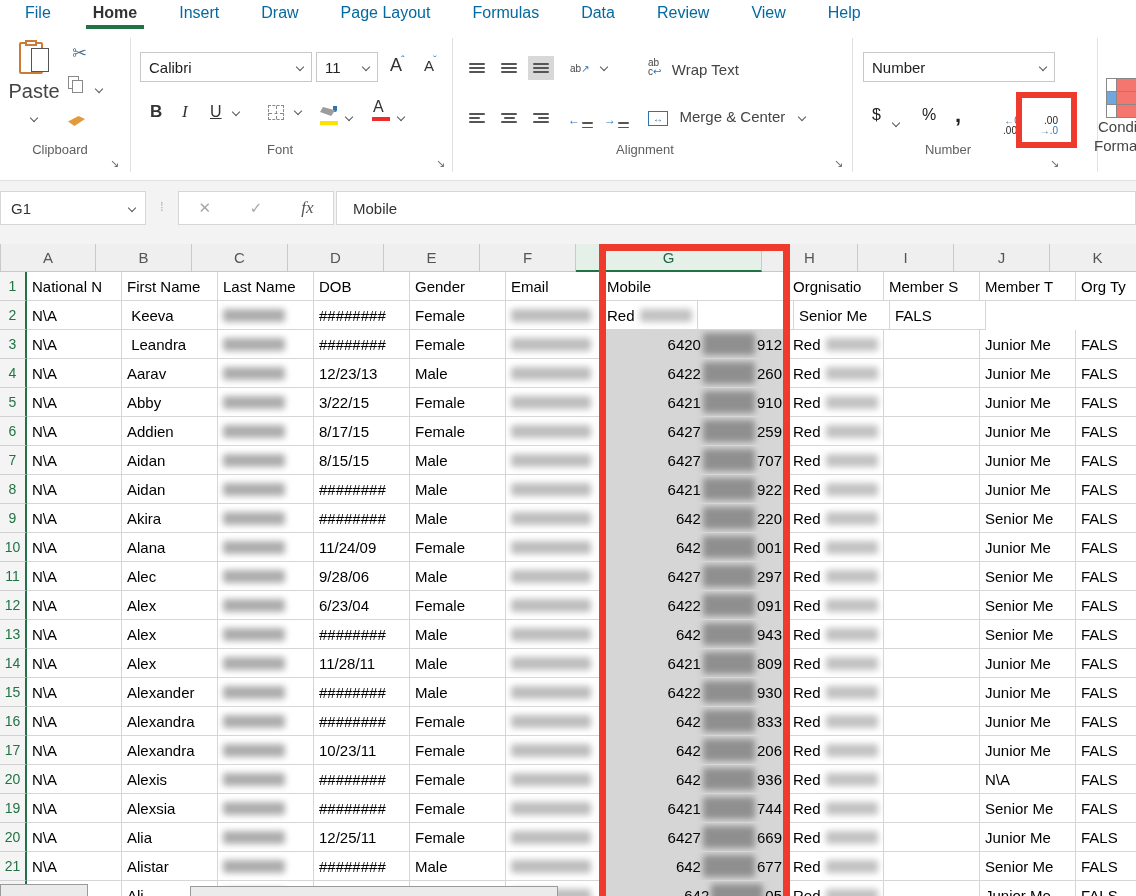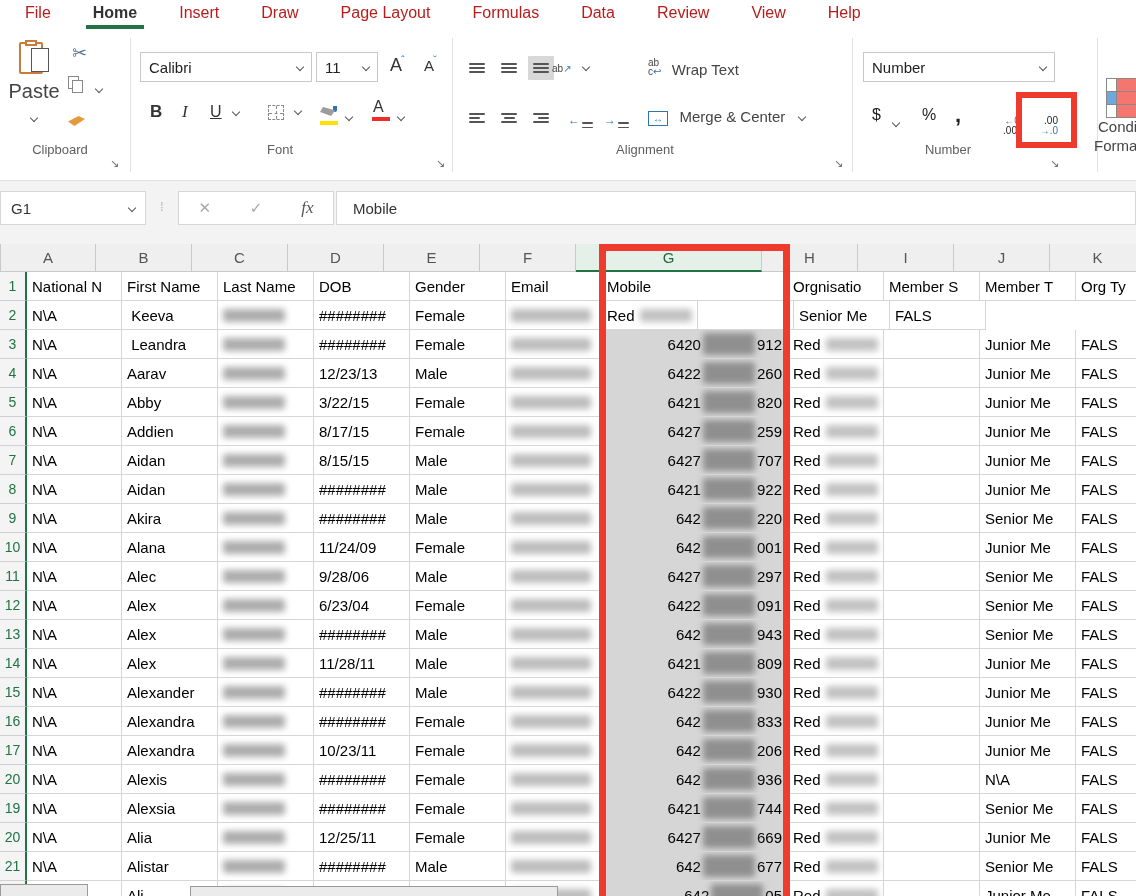--- a/index.html
+++ b/index.html
@@ -3,21 +3,21 @@
 <meta charset="utf-8">
 <style>
   * { margin:0; padding:0; box-sizing:border-box; }
   html,body { width:1136px; height:896px; overflow:hidden; background:#fff;
     font-family:"Liberation Sans","DejaVu Sans",sans-serif; }
   .abs { position:absolute; }
 
   
   #tabbar { position:absolute; left:0; top:0; width:1136px; height:30px; background:#fff;
     display:flex; align-items:center; padding-left:4px; }
-  .tab { position:relative; padding:4px 21px 8px; font-size:16px; color:#b91c1c; cursor:default; }
+  .tab { position:relative; padding:4px 21px 8px; font-size:16px; color:#0369a1; cursor:default; }
   .tab.active { color:#333; font-weight:bold; }
   .tab.active::after { content:""; position:absolute; left:14px; right:14px; bottom:1px;
     height:4px; background:#217346; }
 
   
   #ribbon { position:absolute; left:0; top:30px; width:1136px; height:151px; background:#fff;
     border-bottom:1px solid #e1e1e1; }
   .gsep { position:absolute; top:8px; width:1px; height:134px; background:#e1e1e1; }
   .glabel { position:absolute; top:112px; font-size:13px; color:#605e5c; text-align:center; }
   .glaunch { position:absolute; top:127px; font-size:11px; color:#707070; }
@@ -224,21 +224,21 @@
         <i style="width:16px"></i>
       </span>
   </div>
   <div class="al-btn sel" style="left:528px; top:26px">
     <span class="lines">
         <i style="width:16px"></i>
         <i style="width:16px"></i>
         <i style="width:16px"></i>
       </span>
   </div>
-  <div class="abs" style="left:552px; top:28px">
+  <div class="abs" style="left:570px; top:28px">
     <span class="wrap-ic"><span>ab</span><span class="blue">↗</span></span>
     <span class="chev" style="margin-left:7px"></span>
   </div>
   <div class="abs" style="left:648px; top:28px">
     <span class="wrap-ic">
       <span>ab</span><br>
       <span>c</span><span class="blue">↩</span>
     </span>
     <span class="ribbon-txt" style="margin-left:6px">Wrap Text</span>
   </div>
@@ -400,21 +400,21 @@
         <div class="c cK">FALS</div>
       </div>
       <div class="r">
         <div class="rh">5</div>
         <div class="c cA">N\A</div>
         <div class="c cB">Abby</div>
         <div class="c cC"><span class="blur b-last"></span></div>
         <div class="c cD">3/22/15</div>
         <div class="c cE">Female</div>
         <div class="c cF"><span class="blur b-email"></span></div>
-        <div class="c cG sel"><span>6421</span><span class="blur b-mob"></span><span>820</span></div>
+        <div class="c cG sel"><span>6421</span><span class="blur b-mob"></span><span>910</span></div>
         <div class="c cH"><span>Red</span><span class="blur b-org"></span></div>
         <div class="c cI"></div>
         <div class="c cJ">Junior Me</div>
         <div class="c cK">FALS</div>
       </div>
       <div class="r">
         <div class="rh">6</div>
         <div class="c cA">N\A</div>
         <div class="c cB">Addien</div>
         <div class="c cC"><span class="blur b-last"></span></div>

